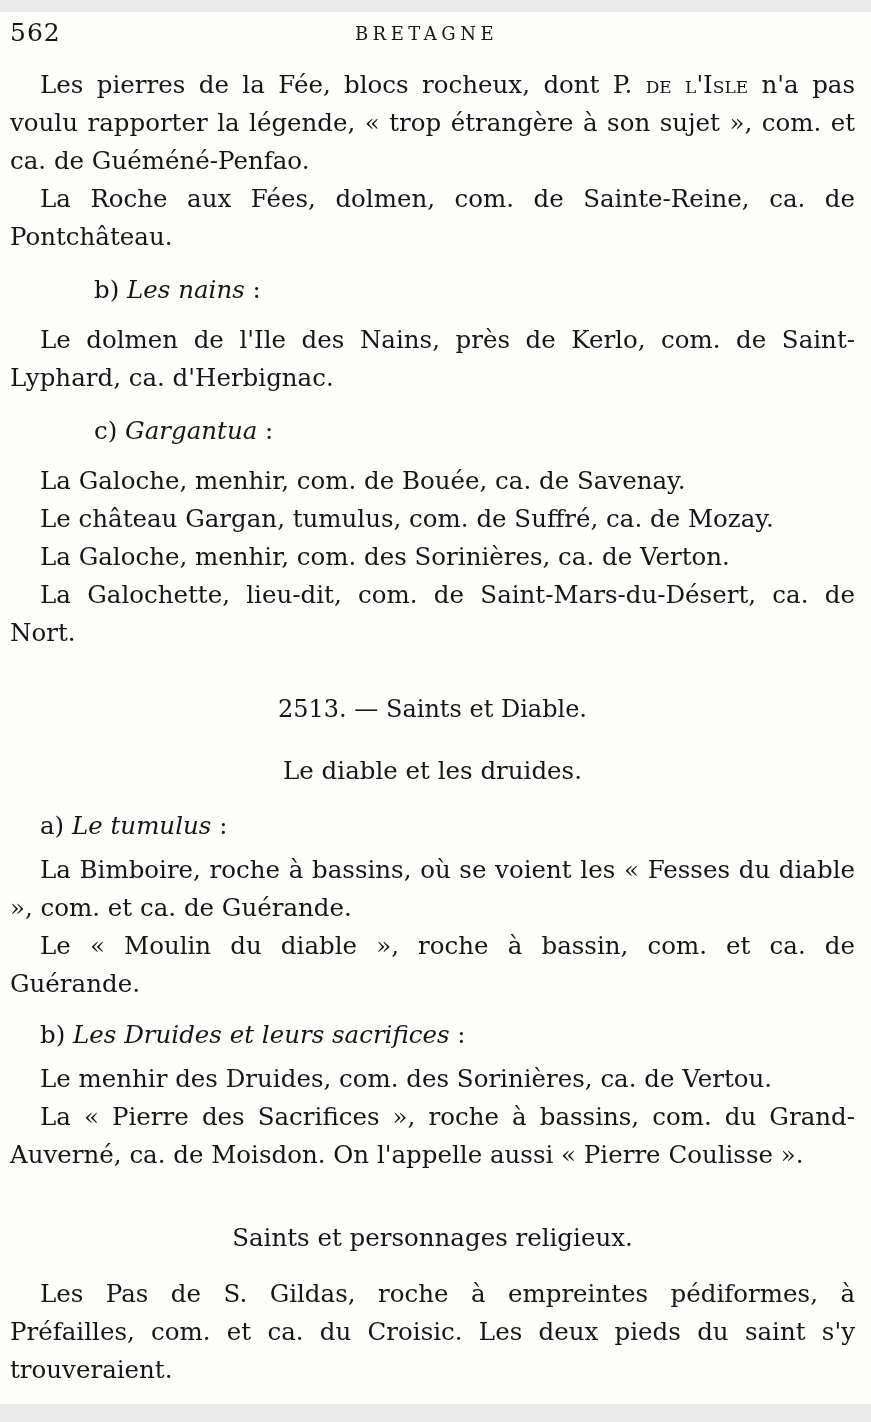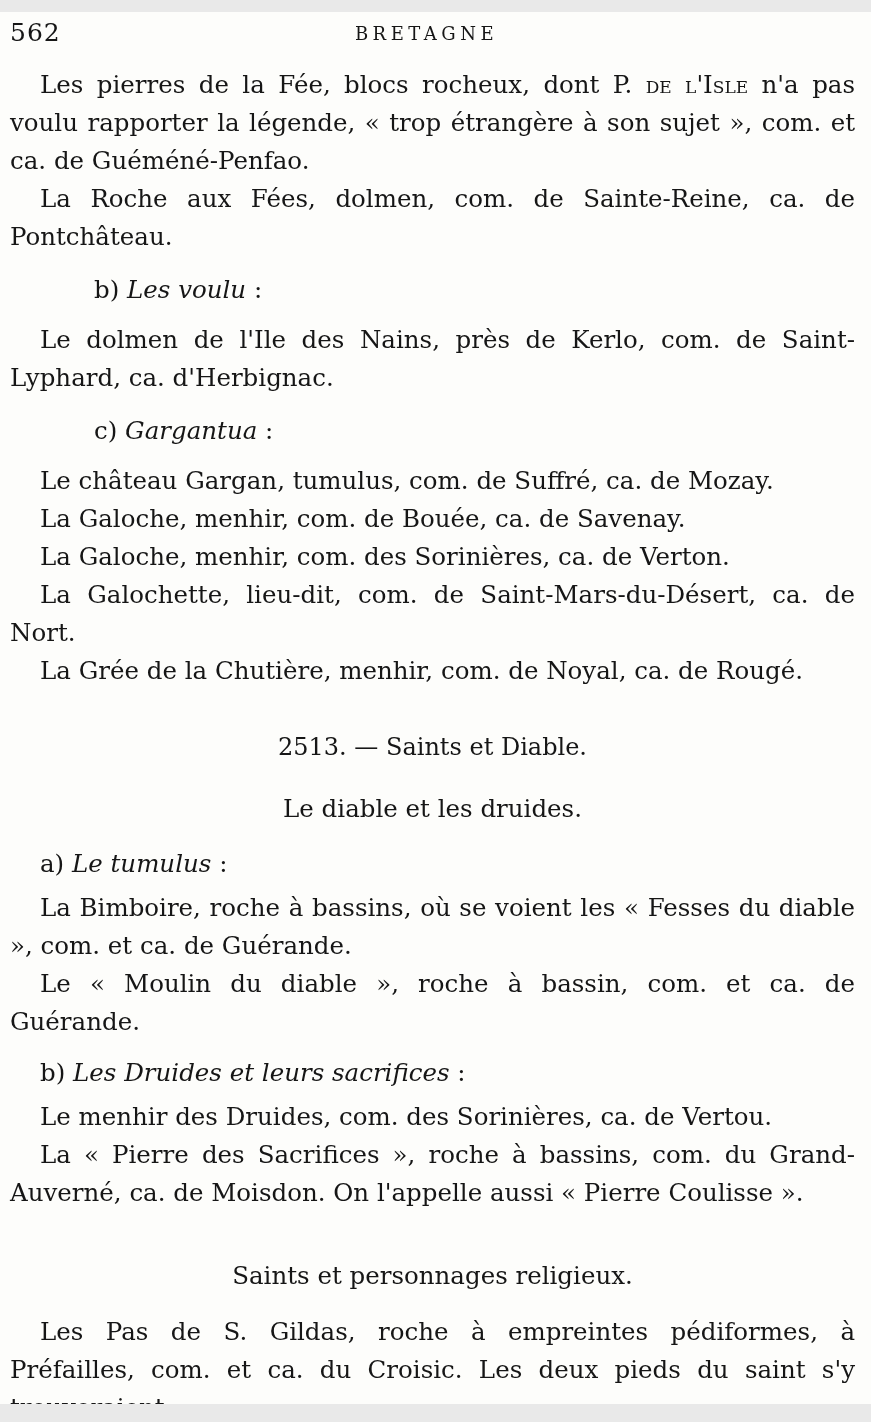--- a/index.html
+++ b/index.html
@@ -90,31 +90,30 @@
 
   <header class="running-head">
     <span class="page-number">562</span>
     <span class="running-title">BRETAGNE</span>
   </header>
 
   <p class="para"><span>Les pierres de la Fée, blocs rocheux, dont P. </span><span class="sc">de l'Isle</span><span> n'a pas voulu rapporter la légende, « trop étrangère à son sujet », com. et ca. de Guéméné-Penfao.</span></p>
 
   <p class="para">La Roche aux Fées, dolmen, com. de Sainte-Reine, ca. de Pontchâteau.</p>
 
-  <p class="list-heading indented"><span>b) </span><span class="it">Les voulu</span><span> :</span></p>
+  <p class="list-heading indented"><span>b) </span><span class="it">Les nains</span><span> :</span></p>
 
   <p class="para">Le dolmen de l'Ile des Nains, près de Kerlo, com. de Saint-Lyphard, ca. d'Herbignac.</p>
 
   <p class="list-heading indented"><span>c) </span><span class="it">Gargantua</span><span> :</span></p>
 
+  <p class="para">La Galoche, menhir, com. de Bouée, ca. de Savenay.</p>
   <p class="para">Le château Gargan, tumulus, com. de Suffré, ca. de Mozay.</p>
-  <p class="para">La Galoche, menhir, com. de Bouée, ca. de Savenay.</p>
   <p class="para">La Galoche, menhir, com. des Sorinières, ca. de Verton.</p>
   <p class="para">La Galochette, lieu-dit, com. de Saint-Mars-du-Désert, ca. de Nort.</p>
-  <p class="para">La Grée de la Chutière, menhir, com. de Noyal, ca. de Rougé.</p>
 
   <h2 class="center-heading">2513. — Saints et Diable.</h2>
 
   <p class="center-sub">Le diable et les druides.</p>
 
   <p class="list-heading flush-a"><span>a) </span><span class="it">Le tumulus</span><span> :</span></p>
 
   <p class="para">La Bimboire, roche à bassins, où se voient les « Fesses du diable », com. et ca. de Guérande.</p>
   <p class="para">Le « Moulin du diable », roche à bassin, com. et ca. de Guérande.</p>
 

